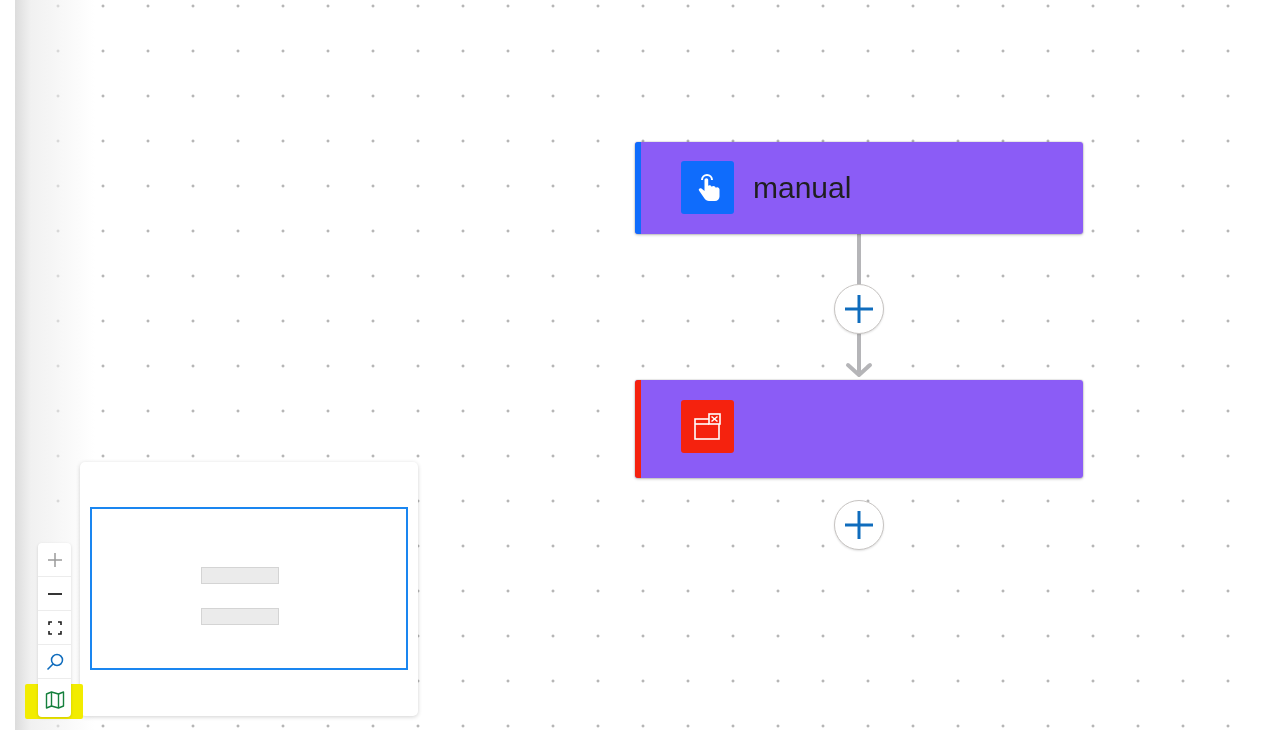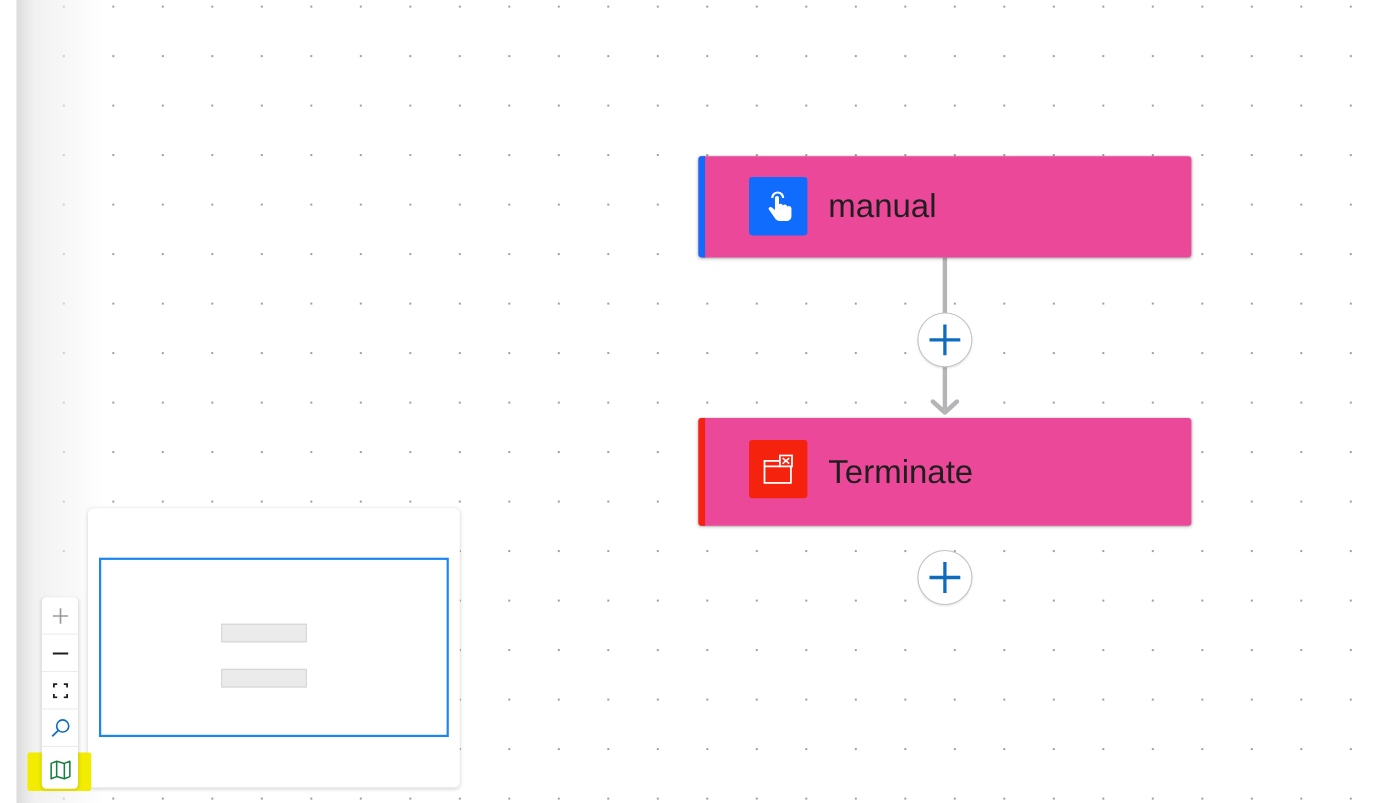--- a/index.html
+++ b/index.html
@@ -18,21 +18,21 @@
     background-size:45px 45px;
     background-position: 20.5px -16.5px;
   }
   .shade {
     position:absolute; left:15px; top:0; width:80px; height:730px;
     background: linear-gradient(to right, #dcdcdc 0%, #f1f1f1 20%, rgba(255,255,255,0) 100%);
     pointer-events:none;
   }
   .node {
     position:absolute; left:635px; width:448px; height:92px;
-    background:#ec4899; border-radius:3px;
+    background:#8b5cf6; border-radius:3px;
     box-shadow: 0 1px 3px rgba(0,0,0,0.25), 0 0 0 1px rgba(0,0,0,0.06);
     box-sizing:border-box;
   }
   .node .accent {
     position:absolute; left:0; top:0; bottom:0; width:6px; border-radius:3px 0 0 3px;
   }
   .node .icon {
     position:absolute; left:46px; top:19px; width:53px; height:53px; border-radius:3px;
     display:flex; align-items:center; justify-content:center;
   }
@@ -120,21 +120,20 @@
   <div class="accent" style="background:#f5220e;"></div>
   <div class="icon" style="background:#f5220e;">
     <svg width="30" height="28" viewBox="0 0 30 28">
       <rect x="2" y="6" width="24" height="20" fill="none" stroke="#fff" stroke-width="1.6"></rect>
       <line x1="2" y1="11" x2="16" y2="11" stroke="#fff" stroke-width="1.6"></line>
       <rect x="16" y="1" width="11" height="10" fill="#f5220e" stroke="#fff" stroke-width="1.6"></rect>
       <line x1="18.5" y1="3.5" x2="24.5" y2="8.5" stroke="#fff" stroke-width="1.5"></line>
       <line x1="24.5" y1="3.5" x2="18.5" y2="8.5" stroke="#fff" stroke-width="1.5"></line>
     </svg>
   </div>
-  <div class="label">Terminate</div>
 </div>
 
 <div class="add-btn" style="left:834px;top:500px;">
   <svg width="30" height="30" viewBox="0 0 30 30">
     <line x1="15" y1="1" x2="15" y2="29" stroke="#0f6cbd" stroke-width="3"></line>
     <line x1="1" y1="15" x2="29" y2="15" stroke="#0f6cbd" stroke-width="3"></line>
   </svg>
 </div>
 
 <div class="minimap">

